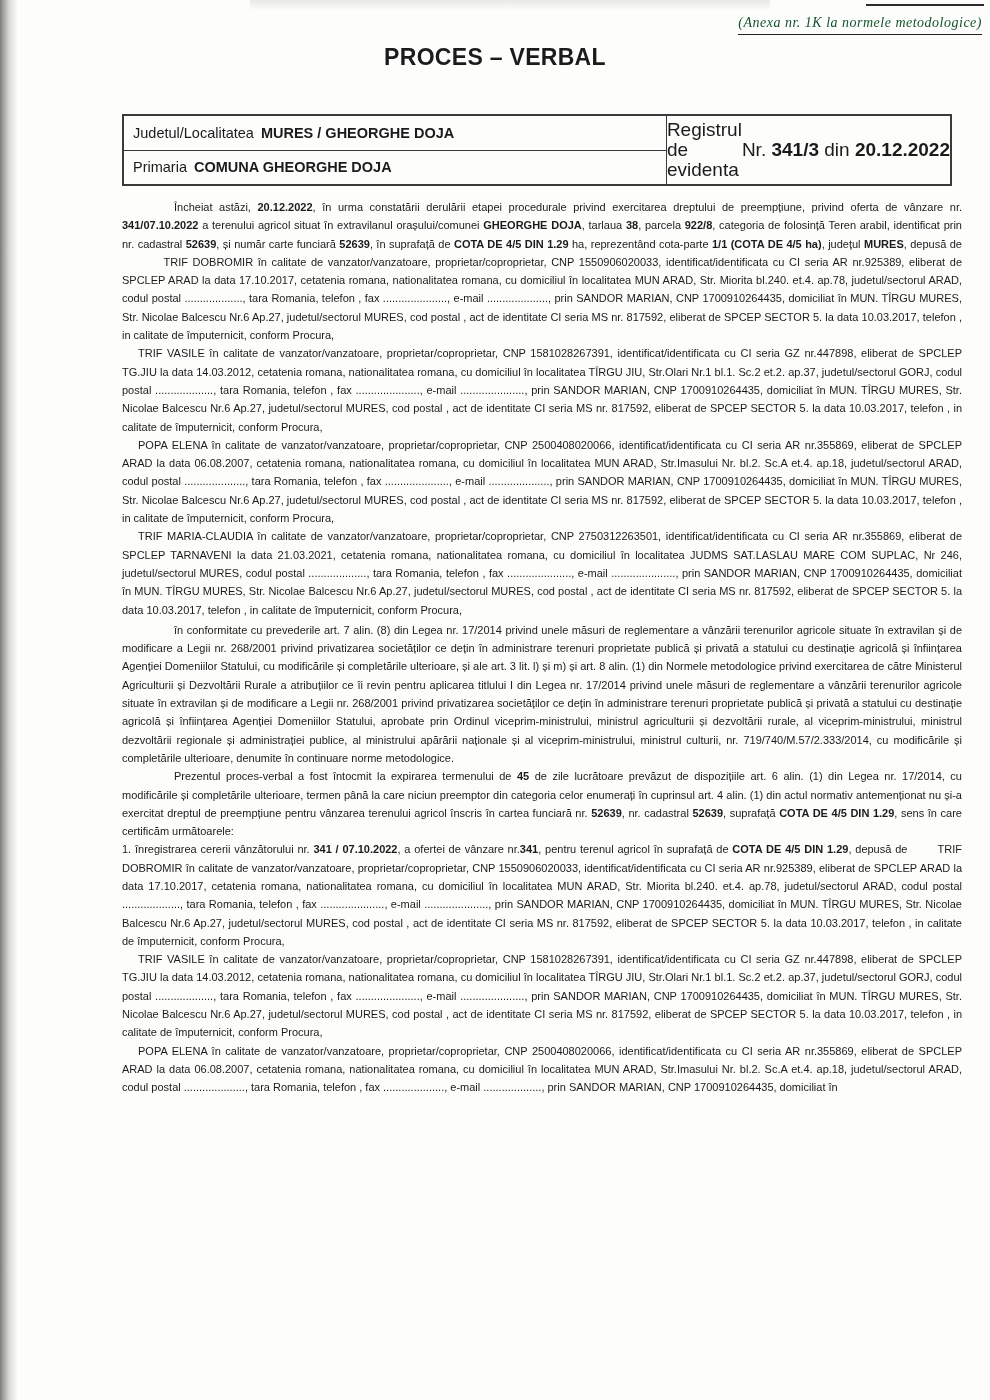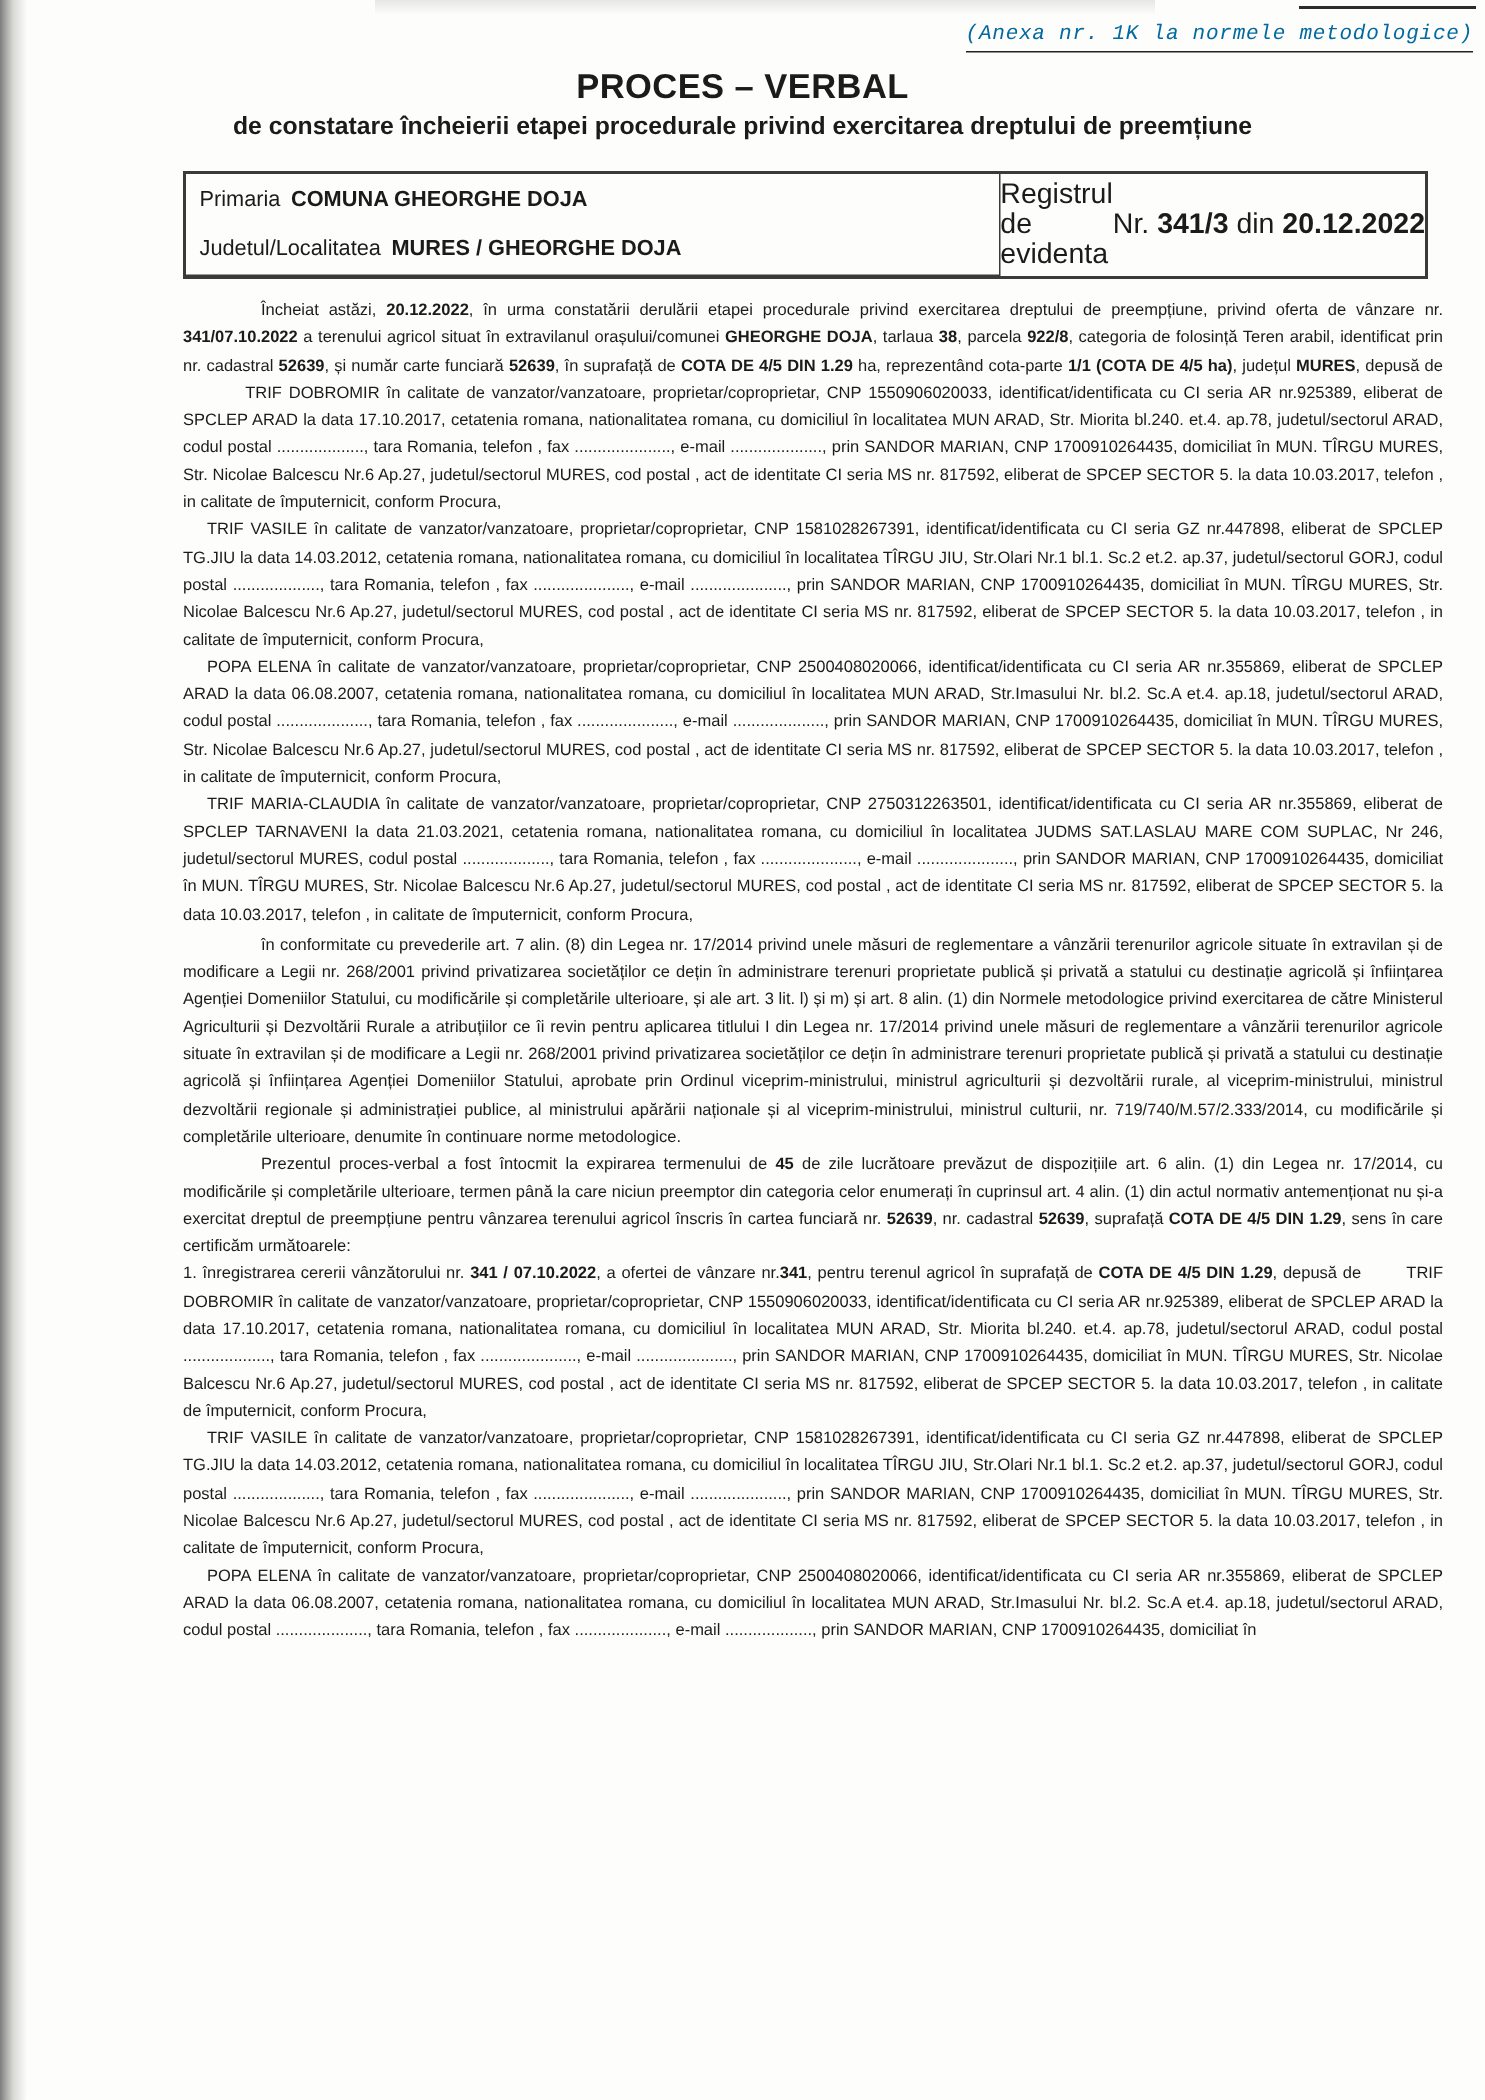--- a/index.html
+++ b/index.html
@@ -19,25 +19,25 @@
   .scan-top-noise{
     position:absolute;left:250px;top:0;width:520px;height:10px;
     background:linear-gradient(180deg,rgba(190,190,185,.35),rgba(255,255,255,0));
   }
   
   .annex-overline{
     position:absolute;top:4px;right:6px;width:118px;height:2px;background:#2c2c2c;
   }
   .annex-note{
     position:absolute;top:15px;right:8px;
-    font-family:Liberation Mono, monospace;
+    font-family:Liberation Serif, serif;
     font-style:italic;
     font-size:14px;
     letter-spacing:.5px;
-    color:#0369a1;
+    color:#14532d;
     border-bottom:1.6px solid #232323;
     padding-bottom:3px;
   }
   .title-block{
     position:absolute;left:75px;top:44px;width:840px;text-align:center;
   }
   .doc-title{
     font-size:23px;font-weight:700;letter-spacing:.3px;margin:0;
   }
   .doc-subtitle{
@@ -77,32 +77,31 @@
 
 <div class="page">
   <div class="scan-edge"></div>
   <div class="scan-top-noise"></div>
 
   <div class="annex-overline"></div>
   <div class="annex-note">(Anexa nr. 1K la normele metodologice)</div>
 
   <div class="title-block">
     <p class="doc-title">PROCES – VERBAL</p>
-    <p class="doc-subtitle">de constatare încheierii etapei procedurale privind exercitarea dreptului de preemțiune</p>
   </div>
 
   <div class="info-table">
     <div class="info-left">
+      <div class="info-row first">
+        <span>Judetul/Localitatea</span>
+        <b>MURES / GHEORGHE DOJA</b>
+      </div>
       <div class="info-row">
         <span>Primaria</span>
         <b>COMUNA GHEORGHE DOJA</b>
-      </div>
-      <div class="info-row first">
-        <span>Judetul/Localitatea</span>
-        <b>MURES / GHEORGHE DOJA</b>
       </div>
     </div>
     <div class="info-right">
       <span>Registrul de evidenta</span>
       <span>
         <span>Nr.&nbsp;</span><b>341/3</b><span>&nbsp;din&nbsp;</span><b>20.12.2022</b>
       </span>
     </div>
   </div>
 

